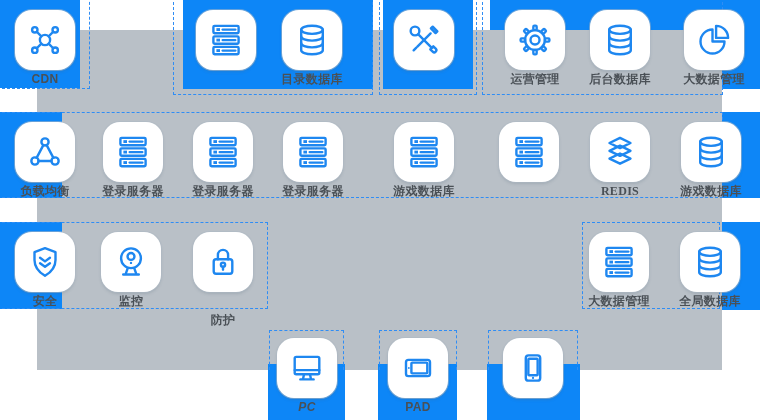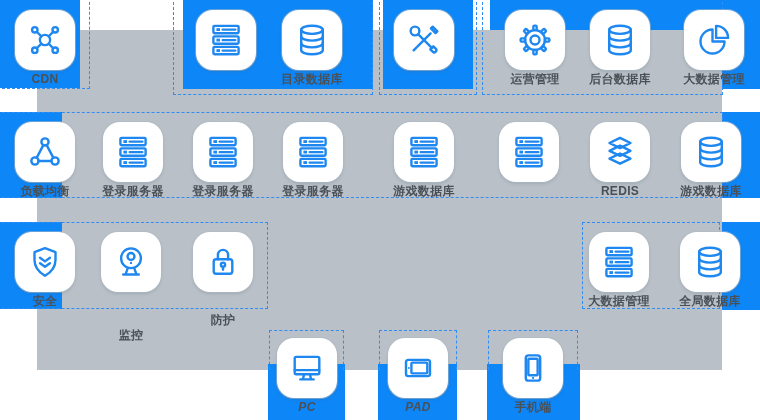--- a/index.html
+++ b/index.html
@@ -240,21 +240,21 @@
   </div>
   <div class="node" style="left: 590px; top: 122px;">
     <div class="card">
         <svg class="icon" viewBox="0 0 24 24">
           <path d="M12 2.6 L19 6 12 9.4 5 6 Z"></path>
           <path d="M12 7.8 L19 11.2 12 14.6 5 11.2 Z"></path>
           <path d="M12 13 L19 16.4 12 19.8 5 16.4 Z"></path>
         </svg>
       </div>
   </div>
-<div class="label" style="left: 572px; top: 184px;">REDIS</div>
+<div class="label" style="left: 572px; top: 184px; font-family: Liberation Serif, serif;">REDIS</div>
   <div class="node" style="left: 681px; top: 122px;">
     <div class="card">
         <svg class="icon" viewBox="0 0 24 24">
           <ellipse cx="12" cy="5.2" rx="7.2" ry="2.7"></ellipse>
           <path d="M4.8 5.2 V18.8 a7.2 2.7 0 0 0 14.4 0 V5.2"></path>
           <path d="M4.8 9.7 a7.2 2.7 0 0 0 14.4 0"></path>
           <path d="M4.8 14.2 a7.2 2.7 0 0 0 14.4 0"></path>
         </svg>
       </div>
   </div>
@@ -274,21 +274,21 @@
         <svg class="icon" viewBox="0 0 24 24">
           <circle cx="12" cy="9.5" r="6.6"></circle>
           <circle cx="12" cy="8.3" r="2.3"></circle>
           <circle class="f" cx="12" cy="12.6" r="0.8"></circle>
           <path d="M9.9 15.9 L8.6 19.6"></path>
           <path d="M14.1 15.9 L15.4 19.6"></path>
           <path d="M6.8 20.3 H17.2"></path>
         </svg>
       </div>
   </div>
-<div class="label" style="left: 83px; top: 294px; margin-top: 34px;">监控</div>
+<div class="label" style="left: 83px; top: 294px;">监控</div>
   <div class="node" style="left: 193px; top: 232px;">
     <div class="card">
         <svg class="icon" viewBox="0 0 24 24">
           <rect x="5.8" y="10.2" width="12.4" height="9.6" rx="1.6"></rect>
           <path d="M8.6 10.2 V7.3 a3.4 3.4 0 0 1 6.8 0 V10.2"></path>
           <circle cx="12" cy="13.8" r="1.4"></circle>
           <line x1="12" y1="15.2" x2="12" y2="17.1"></line>
         </svg>
       </div>
   </div>
@@ -334,24 +334,23 @@
 <div class="label" style="left: 259px; top: 400px; font-style: italic;">PC</div>
   <div class="node" style="left: 388px; top: 338px;">
     <div class="card">
         <svg class="icon" viewBox="0 0 24 24">
           <rect x="4" y="6.6" width="16" height="10.8" rx="1.6"></rect>
           <rect x="7.6" y="8.4" width="10.6" height="7.2" rx="0.6"></rect>
           <circle class="f" cx="5.9" cy="12" r="0.6"></circle>
         </svg>
       </div>
   </div>
-<div class="label" style="left: 370px; top: 400px; font-style: italic;">PAD</div>
+<div class="label" style="left: 370px; top: 400px;">PAD</div>
   <div class="node" style="left: 503px; top: 338px;">
     <div class="card">
         <svg class="icon" viewBox="0 0 24 24">
           <rect x="7.2" y="3.6" width="9.6" height="16.8" rx="1.8"></rect>
           <rect x="8.9" y="5.8" width="6.2" height="11" rx="0.5"></rect>
           <circle class="f" cx="12" cy="18.6" r="0.75"></circle>
         </svg>
       </div>
   </div>
-<div class="label" style="left: 485px; top: 400px;">手机端</div>
   </div>
 
 </body></html>

